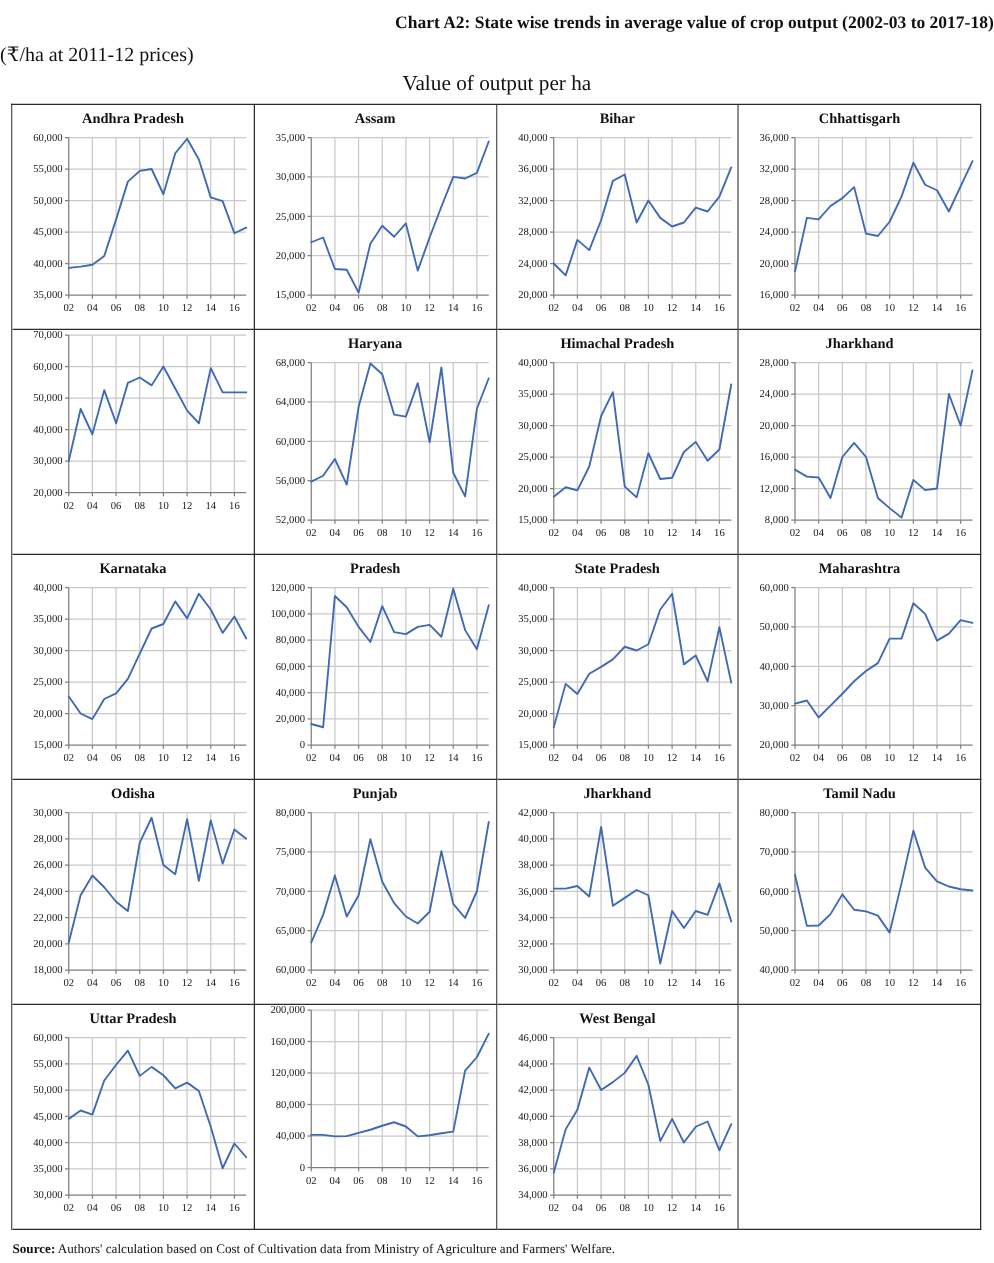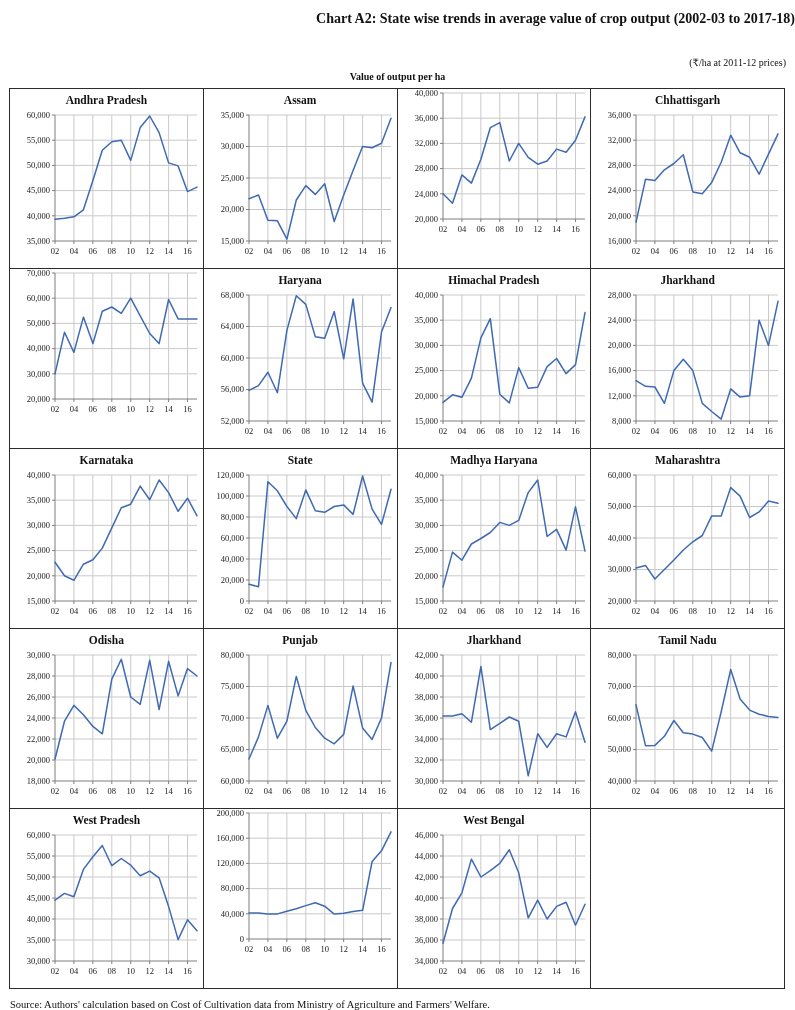--- a/index.html
+++ b/index.html
@@ -1,25 +1,25 @@
 <!DOCTYPE html>
 <html><head>
 <meta charset="utf-8">
 <style>
   html,body{margin:0;padding:0;background:#fff;}
   body{width:795px;height:1010px;font-family:"Liberation Serif","DejaVu Serif",serif;color:#111;}
   .main-title{text-align:right;font-weight:bold;font-size:14px;padding-top:11px;}
-  .unit-note{text-align:right;font-size:10px;padding:7px 9px 0 0;margin-top:23px;}
-  .subtitle{text-align:center;font-weight:bold;font-size:10px;padding:3px 0 6px;}
+  .unit-note{font-size:16px;padding:7px 9px 0 0;}
+  .subtitle{text-align:center;font-weight:normal;font-size:17px;padding:3px 0 6px;}
   .grid{margin:0 9px;width:776px;display:grid;grid-template-columns:repeat(4,1fr);grid-auto-rows:180px;
         border-top:1px solid #2b2b2b;border-left:1px solid #2b2b2b;box-sizing:border-box;}
   .cell{border-right:1px solid #2b2b2b;border-bottom:1px solid #2b2b2b;overflow:hidden;background:#fff;}
   .ctitle{text-align:center;font-weight:bold;font-size:11.5px;padding-top:5px;height:17px;white-space:nowrap;}
   .footer{font-size:10.5px;padding:10px 0 0 10px;}
-  .b{font-weight:normal;text-align:right;}
+  .b{font-weight:bold;text-align:right;}
   svg text{font-family:"Liberation Serif","DejaVu Serif",serif;font-size:8.5px;fill:#1a1a1a;}
 </style>
 </head>
 <body>
 
 <div class="page">
   <div class="main-title">Chart A2: State wise trends in average value of crop output (2002-03 to 2017-18)</div>
   <div class="unit-note">(₹/ha at 2011-12 prices)</div>
   <div class="subtitle">Value of output per ha</div>
   <div class="grid" id="chart-grid">
@@ -103,21 +103,21 @@
           <line x1="158.60000000000002" y1="4" x2="158.60000000000002" y2="130" stroke="#c9c9c9" stroke-width="1"></line>
           <line x1="158.60000000000002" y1="130" x2="158.60000000000002" y2="133" stroke="#7f7f7f" stroke-width="1"></line>
           <text x="158.60000000000002" y="143" text-anchor="middle">14</text>
           <line x1="177.53333333333333" y1="4" x2="177.53333333333333" y2="130" stroke="#c9c9c9" stroke-width="1"></line>
           <line x1="177.53333333333333" y1="130" x2="177.53333333333333" y2="133" stroke="#7f7f7f" stroke-width="1"></line>
           <text x="177.53333333333333" y="143" text-anchor="middle">16</text>
           <line x1="45" y1="4" x2="45" y2="130" stroke="#7f7f7f" stroke-width="1"></line>
           <line x1="45" y1="130" x2="187" y2="130" stroke="#7f7f7f" stroke-width="1"></line>
           <polyline points="45.0,87.8 54.5,84.0 63.9,109.2 73.4,109.8 82.9,128.1 92.3,89.0 101.8,74.6 111.3,83.4 120.7,72.7 130.2,110.5 139.7,84.0 149.1,59.4 158.6,35.5 168.1,36.8 177.5,32.3 187.0,7.2" fill="none" stroke="#3f6ab3" stroke-width="1.5" stroke-linejoin="round" stroke-linecap="round"></polyline>
         </svg></div>
-      <div class="cell"><svg width="192" height="152">
+      <div class="cell"><div class="ctitle">Bihar</div><svg width="192" height="152">
           <line x1="42" y1="130" x2="45" y2="130" stroke="#7f7f7f" stroke-width="1"></line>
           <text x="40" y="130" dy="0.32em" text-anchor="end">20,000</text>
           <line x1="45" y1="104.8" x2="187" y2="104.8" stroke="#c9c9c9" stroke-width="1"></line>
           <line x1="42" y1="104.8" x2="45" y2="104.8" stroke="#7f7f7f" stroke-width="1"></line>
           <text x="40" y="104.8" dy="0.32em" text-anchor="end">24,000</text>
           <line x1="45" y1="79.6" x2="187" y2="79.6" stroke="#c9c9c9" stroke-width="1"></line>
           <line x1="42" y1="79.6" x2="45" y2="79.6" stroke="#7f7f7f" stroke-width="1"></line>
           <text x="40" y="79.6" dy="0.32em" text-anchor="end">28,000</text>
           <line x1="45" y1="54.400000000000006" x2="187" y2="54.400000000000006" stroke="#c9c9c9" stroke-width="1"></line>
           <line x1="42" y1="54.400000000000006" x2="45" y2="54.400000000000006" stroke="#7f7f7f" stroke-width="1"></line>
@@ -415,21 +415,21 @@
           <line x1="158.60000000000002" y1="4" x2="158.60000000000002" y2="130" stroke="#c9c9c9" stroke-width="1"></line>
           <line x1="158.60000000000002" y1="130" x2="158.60000000000002" y2="133" stroke="#7f7f7f" stroke-width="1"></line>
           <text x="158.60000000000002" y="143" text-anchor="middle">14</text>
           <line x1="177.53333333333333" y1="4" x2="177.53333333333333" y2="130" stroke="#c9c9c9" stroke-width="1"></line>
           <line x1="177.53333333333333" y1="130" x2="177.53333333333333" y2="133" stroke="#7f7f7f" stroke-width="1"></line>
           <text x="177.53333333333333" y="143" text-anchor="middle">16</text>
           <line x1="45" y1="4" x2="45" y2="130" stroke="#7f7f7f" stroke-width="1"></line>
           <line x1="45" y1="130" x2="187" y2="130" stroke="#7f7f7f" stroke-width="1"></line>
           <polyline points="45.0,91.2 54.5,104.8 63.9,109.3 73.4,93.2 82.9,88.7 92.3,77.1 101.8,56.9 111.3,36.8 120.7,33.2 130.2,15.1 139.7,28.7 149.1,9.0 158.6,21.6 168.1,40.3 177.5,27.2 187.0,44.8" fill="none" stroke="#3f6ab3" stroke-width="1.5" stroke-linejoin="round" stroke-linecap="round"></polyline>
         </svg></div>
-      <div class="cell"><div class="ctitle">State</div><svg width="192" height="152">
+      <div class="cell"><div class="ctitle">Pradesh</div><svg width="192" height="152">
           <line x1="42" y1="130" x2="45" y2="130" stroke="#7f7f7f" stroke-width="1"></line>
           <text x="40" y="130" dy="0.32em" text-anchor="end">0</text>
           <line x1="45" y1="109" x2="187" y2="109" stroke="#c9c9c9" stroke-width="1"></line>
           <line x1="42" y1="109" x2="45" y2="109" stroke="#7f7f7f" stroke-width="1"></line>
           <text x="40" y="109" dy="0.32em" text-anchor="end">20,000</text>
           <line x1="45" y1="88" x2="187" y2="88" stroke="#c9c9c9" stroke-width="1"></line>
           <line x1="42" y1="88" x2="45" y2="88" stroke="#7f7f7f" stroke-width="1"></line>
           <text x="40" y="88" dy="0.32em" text-anchor="end">40,000</text>
           <line x1="45" y1="67" x2="187" y2="67" stroke="#c9c9c9" stroke-width="1"></line>
           <line x1="42" y1="67" x2="45" y2="67" stroke="#7f7f7f" stroke-width="1"></line>
@@ -463,21 +463,21 @@
           <line x1="158.60000000000002" y1="4" x2="158.60000000000002" y2="130" stroke="#c9c9c9" stroke-width="1"></line>
           <line x1="158.60000000000002" y1="130" x2="158.60000000000002" y2="133" stroke="#7f7f7f" stroke-width="1"></line>
           <text x="158.60000000000002" y="143" text-anchor="middle">14</text>
           <line x1="177.53333333333333" y1="4" x2="177.53333333333333" y2="130" stroke="#c9c9c9" stroke-width="1"></line>
           <line x1="177.53333333333333" y1="130" x2="177.53333333333333" y2="133" stroke="#7f7f7f" stroke-width="1"></line>
           <text x="177.53333333333333" y="143" text-anchor="middle">16</text>
           <line x1="45" y1="4" x2="45" y2="130" stroke="#7f7f7f" stroke-width="1"></line>
           <line x1="45" y1="130" x2="187" y2="130" stroke="#7f7f7f" stroke-width="1"></line>
           <polyline points="45.0,113.2 54.5,115.8 63.9,10.8 73.4,19.8 82.9,35.5 92.3,47.6 101.8,18.9 111.3,39.7 120.7,41.3 130.2,35.5 139.7,33.9 149.1,43.4 158.6,5.0 168.1,38.1 177.5,53.4 187.0,18.2" fill="none" stroke="#3f6ab3" stroke-width="1.5" stroke-linejoin="round" stroke-linecap="round"></polyline>
         </svg></div>
-      <div class="cell"><div class="ctitle">Madhya Haryana</div><svg width="192" height="152">
+      <div class="cell"><div class="ctitle">State Pradesh</div><svg width="192" height="152">
           <line x1="42" y1="130" x2="45" y2="130" stroke="#7f7f7f" stroke-width="1"></line>
           <text x="40" y="130" dy="0.32em" text-anchor="end">15,000</text>
           <line x1="45" y1="104.8" x2="187" y2="104.8" stroke="#c9c9c9" stroke-width="1"></line>
           <line x1="42" y1="104.8" x2="45" y2="104.8" stroke="#7f7f7f" stroke-width="1"></line>
           <text x="40" y="104.8" dy="0.32em" text-anchor="end">20,000</text>
           <line x1="45" y1="79.6" x2="187" y2="79.6" stroke="#c9c9c9" stroke-width="1"></line>
           <line x1="42" y1="79.6" x2="45" y2="79.6" stroke="#7f7f7f" stroke-width="1"></line>
           <text x="40" y="79.6" dy="0.32em" text-anchor="end">25,000</text>
           <line x1="45" y1="54.400000000000006" x2="187" y2="54.400000000000006" stroke="#c9c9c9" stroke-width="1"></line>
           <line x1="42" y1="54.400000000000006" x2="45" y2="54.400000000000006" stroke="#7f7f7f" stroke-width="1"></line>
@@ -730,21 +730,21 @@
           <line x1="158.60000000000002" y1="4" x2="158.60000000000002" y2="130" stroke="#c9c9c9" stroke-width="1"></line>
           <line x1="158.60000000000002" y1="130" x2="158.60000000000002" y2="133" stroke="#7f7f7f" stroke-width="1"></line>
           <text x="158.60000000000002" y="143" text-anchor="middle">14</text>
           <line x1="177.53333333333333" y1="4" x2="177.53333333333333" y2="130" stroke="#c9c9c9" stroke-width="1"></line>
           <line x1="177.53333333333333" y1="130" x2="177.53333333333333" y2="133" stroke="#7f7f7f" stroke-width="1"></line>
           <text x="177.53333333333333" y="143" text-anchor="middle">16</text>
           <line x1="45" y1="4" x2="45" y2="130" stroke="#7f7f7f" stroke-width="1"></line>
           <line x1="45" y1="130" x2="187" y2="130" stroke="#7f7f7f" stroke-width="1"></line>
           <polyline points="45.0,53.8 54.5,94.7 63.9,94.4 73.4,85.3 82.9,69.5 92.3,81.8 101.8,83.1 111.3,86.5 120.7,100.1 130.2,60.7 139.7,18.5 149.1,48.1 158.6,59.1 168.1,63.2 177.5,65.4 187.0,66.4" fill="none" stroke="#3f6ab3" stroke-width="1.5" stroke-linejoin="round" stroke-linecap="round"></polyline>
         </svg></div>
-      <div class="cell"><div class="ctitle">West Pradesh</div><svg width="192" height="152">
+      <div class="cell"><div class="ctitle">Uttar Pradesh</div><svg width="192" height="152">
           <line x1="42" y1="130" x2="45" y2="130" stroke="#7f7f7f" stroke-width="1"></line>
           <text x="40" y="130" dy="0.32em" text-anchor="end">30,000</text>
           <line x1="45" y1="109" x2="187" y2="109" stroke="#c9c9c9" stroke-width="1"></line>
           <line x1="42" y1="109" x2="45" y2="109" stroke="#7f7f7f" stroke-width="1"></line>
           <text x="40" y="109" dy="0.32em" text-anchor="end">35,000</text>
           <line x1="45" y1="88" x2="187" y2="88" stroke="#c9c9c9" stroke-width="1"></line>
           <line x1="42" y1="88" x2="45" y2="88" stroke="#7f7f7f" stroke-width="1"></line>
           <text x="40" y="88" dy="0.32em" text-anchor="end">40,000</text>
           <line x1="45" y1="67" x2="187" y2="67" stroke="#c9c9c9" stroke-width="1"></line>
           <line x1="42" y1="67" x2="45" y2="67" stroke="#7f7f7f" stroke-width="1"></line>

